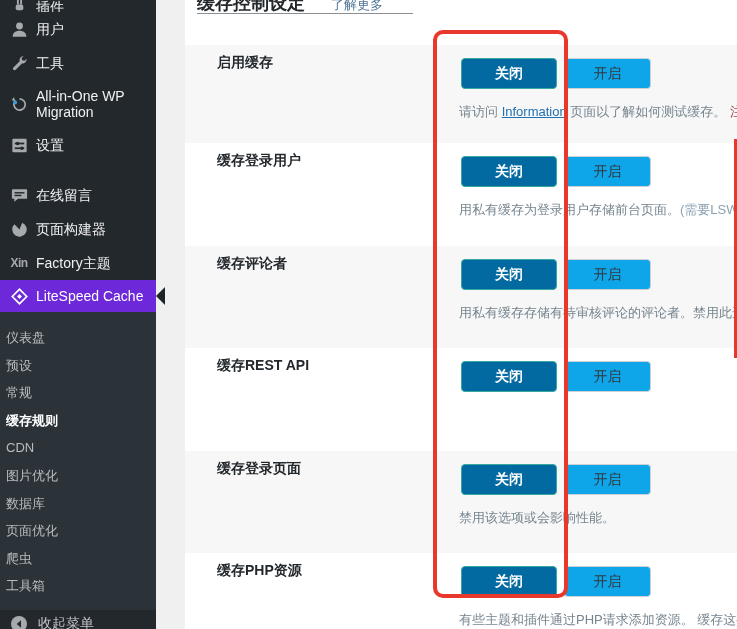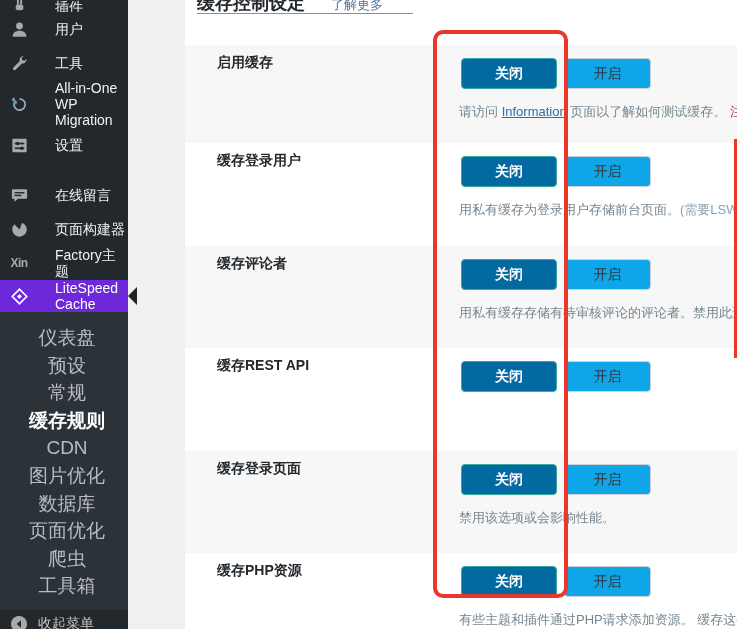--- a/index.html
+++ b/index.html
@@ -1,37 +1,37 @@
 <!DOCTYPE html>
 <html><head>
 <meta charset="utf-8">
 <style>
   html,body{margin:0;padding:0;}
   body{width:737px;height:629px;overflow:hidden;position:relative;
        font-family:"Liberation Sans","DejaVu Sans",sans-serif;background:#f0f0f1;}
   .stage{position:absolute;inset:0;width:737px;height:629px;overflow:hidden;}
 
   
-  .sidebar{position:absolute;left:0;top:0;width:128px;height:629px;background:#23282d;z-index:5;}
+  .sidebar{position:absolute;left:0;top:0;width:156px;height:629px;background:#23282d;z-index:5;}
   .menu-item{display:flex;align-items:center;height:34px;color:#f0f0f1;font-size:14px;cursor:pointer;position:relative;}
-  .menu-item .mi-icon{width:20px;height:20px;margin:0 26px 0 9px;flex:0 0 20px;display:flex;align-items:center;justify-content:center;}
+  .menu-item .mi-icon{width:20px;height:20px;margin:0 7px 0 9px;flex:0 0 20px;display:flex;align-items:center;justify-content:center;}
   .menu-item .mi-icon svg{width:19px;height:19px;fill:#a7aaad;}
   .menu-item .mi-label{line-height:16px;}
   .menu-item.clipped{height:12px;overflow:hidden;align-items:flex-end;}
   .menu-item.clipped .mi-label,.menu-item.clipped .mi-icon{transform:translateY(3px);}
   .menu-item.two-line{height:48px;}
   .menu-item.two-line .mi-label{width:100px;}
   .menu-sep{height:16px;}
   .icon-text{font-size:12px;color:#a7aaad;font-weight:bold;letter-spacing:-0.5px;}
   .menu-item.current{background:#6d28d9;color:#fff;height:32px;font-weight:400;}
   .menu-item.current .mi-icon svg{fill:#fff;}
   .current-arrow{position:absolute;right:-9px;top:50%;margin-top:-9px;width:0;height:0;
       border:9px solid transparent;border-right:9px solid #1d2327;border-left:none;}
   .submenu{background:#2c3338;padding:12px 0 10px 0;}
-  .sub-item{height:27.6px;line-height:27.6px;padding-left:6px;font-size:19px;color:#b8bcc0;cursor:pointer;text-align:center;}
+  .sub-item{height:27.6px;line-height:27.6px;padding-left:6px;font-size:13px;color:#b8bcc0;cursor:pointer;}
   .sub-item.current{color:#fff;font-weight:bold;}
   .collapse{position:absolute;left:0;bottom:-12px;width:156px;display:flex;align-items:center;height:34px;color:#c3c4c7;font-size:14px;cursor:pointer;}
   .collapse .mi-icon{width:20px;height:20px;margin:0 9px;}
 
   
   .gutter{position:absolute;left:156px;top:0;width:29px;height:629px;background:#f0f0f1;}
   .content{position:absolute;left:185px;top:0;width:552px;height:629px;background:#fff;}
   .page-head{position:absolute;left:12px;top:-9px;display:flex;align-items:baseline;white-space:nowrap;}
   .page-title{font-size:18px;font-weight:bold;color:#23282d;}
   .learn-more{font-size:13px;color:#4f7396;margin-left:26px;text-decoration:none;cursor:pointer;}

